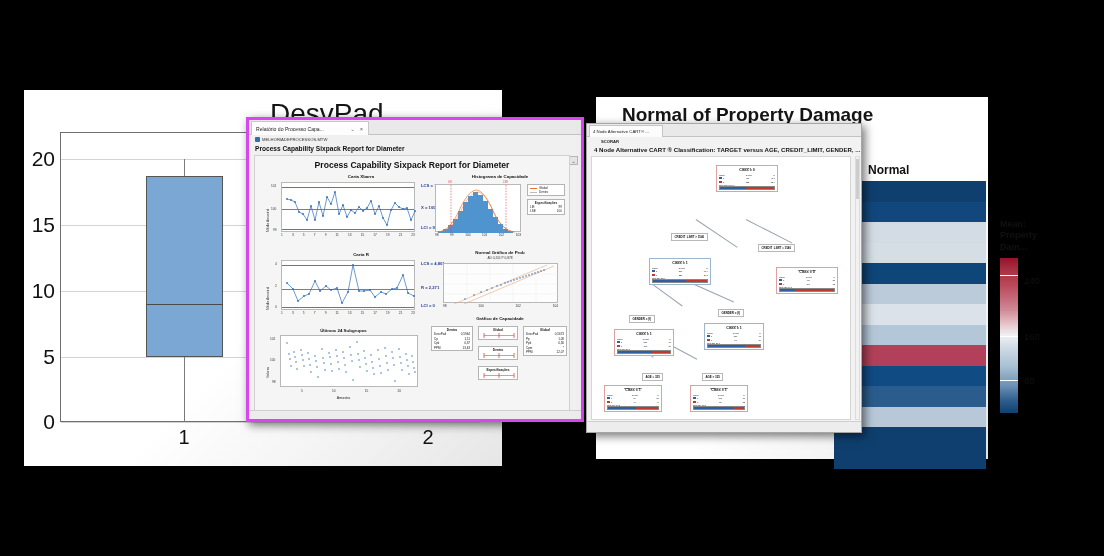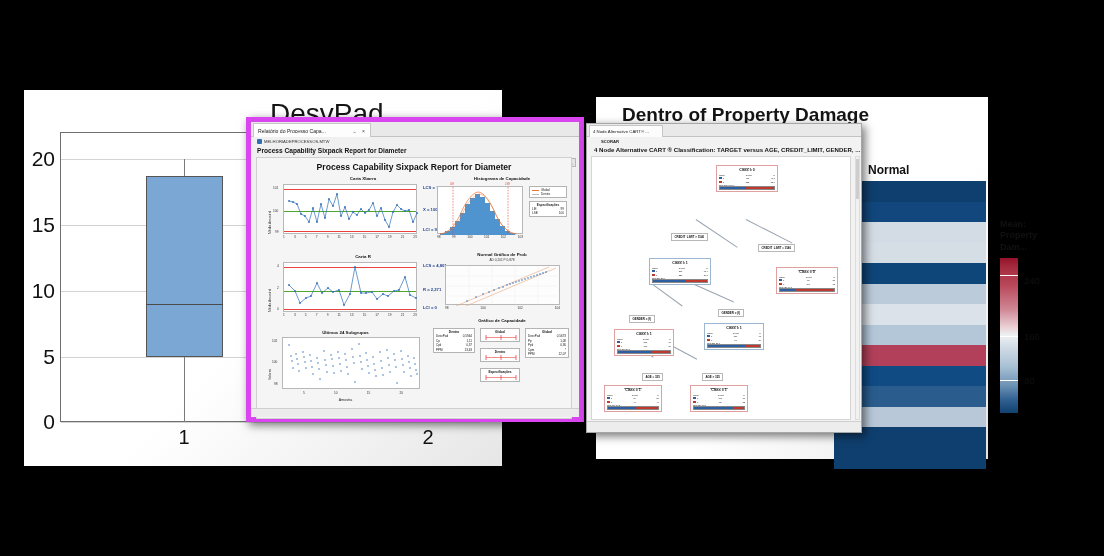--- a/index.html
+++ b/index.html
@@ -63,21 +63,21 @@
       #96132b 0%, #a52b3e 6%, #b94a5b 18%, #cf8694 33%,
       #e9cdd2 44%, #eef1f4 50%, #cfdae4 58%,
       #a8c0d4 70%, #6e93b6 82%, #2d5e8e 92%, #11416e 100%);
   }
   .heat-bar-notch { position: absolute; left: 0; width: 18px; height: 1.5px; background: #fff; }
   .heat-tick { position: absolute; left: 24px; font-size: 9.5px; color: #111; transform: translateY(-50%); }
 
   
   .mtb-win {
     position: absolute; left: 246px; top: 117px; width: 338px; height: 305px;
-    background: #f0f0f0; border: 5px solid #d946ef;
+    background: #f0f0f0; border: 3px solid #d946ef;
     box-shadow: 3px 3px 9px rgba(0,0,0,.55);
   }
   .mtb-tabbar { height: 15px; background: #e9e9e9; border-bottom: 1px solid #c3c3c3; position: relative; }
   .mtb-tab {
     position: absolute; left: 2px; top: 1px; height: 14px; min-width: 118px;
     background: #fdfdfd; border: 1px solid #c6c6c6; border-bottom: none;
     font-size: 5.1px; color: #1a1a1a; padding: 3.5px 4px 0 4px; white-space: nowrap;
   }
   .mtb-tab-ctl { position: absolute; right: 3px; top: 3.5px; font-size: 5px; color: #444; letter-spacing: 2px; }
   .mtb-fileline {
@@ -209,21 +209,21 @@
       <div class="bp-whisker" style="left:123px; top:26px; height:17px;"></div>
       <div class="bp-box" style="left:85px; top:43px; width:77px; height:181px;"></div>
       <div class="bp-median" style="left:85px; top:171px; width:77px;"></div>
       <div class="bp-whisker" style="left:123px; top:224px; height:65px;"></div>
     </div>
     <div class="bp-xtick" style="left:160px;">1</div>
     <div class="bp-xtick" style="left:404px;">2</div>
   </div>
 
   <div class="heat-slide">
-    <div class="heat-title">Dentro of Property Damage</div>
+    <div class="heat-title">Normal of Property Damage</div>
     <div class="heat-colhead" style="left:272px; top:66px;">Normal</div>
 
     <div class="heat-grid" style="left:238px; top:84px; width:152px; height:268px;">
       <div class="heat-row" style="height:21px; background:#0f3f6e;"></div>
       <div class="heat-row" style="height:20px; background:#11477c;"></div>
       <div class="heat-row" style="height:21px; background:#d3dbe4;"></div>
       <div class="heat-row" style="height:20px; background:#d5dde5;"></div>
       <div class="heat-row" style="height:21px; background:#0f4679;"></div>
       <div class="heat-row" style="height:20px; background:#bccbda;"></div>
       <div class="heat-row" style="height:21px; background:#dbe2e9;"></div>

